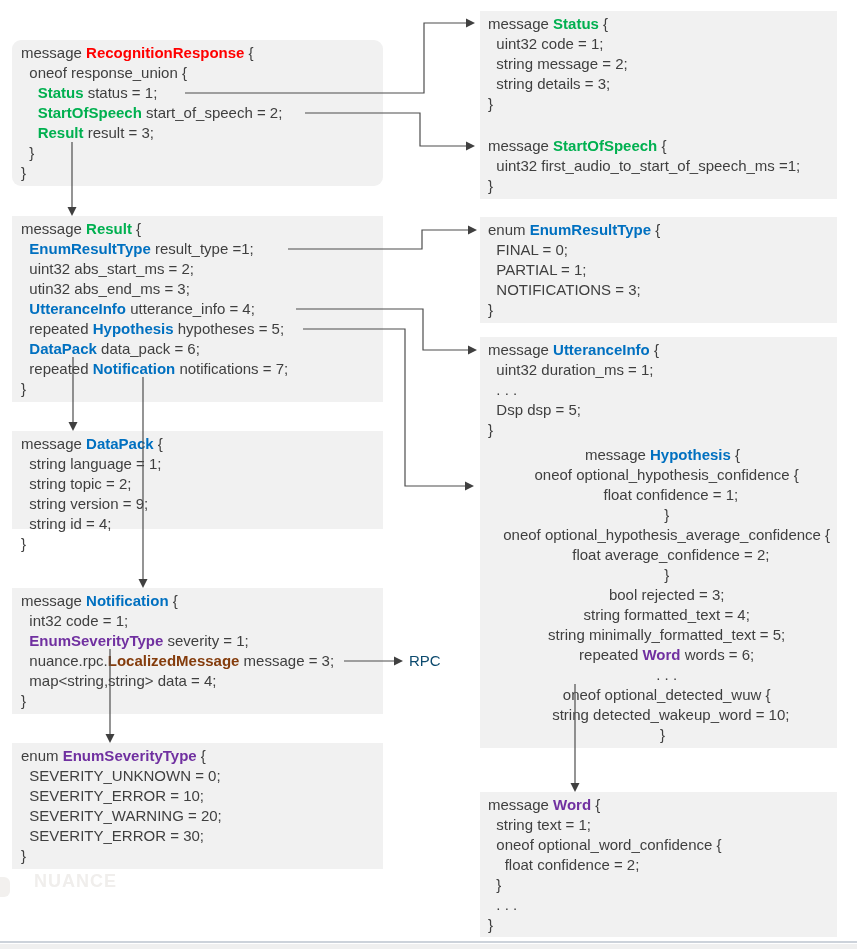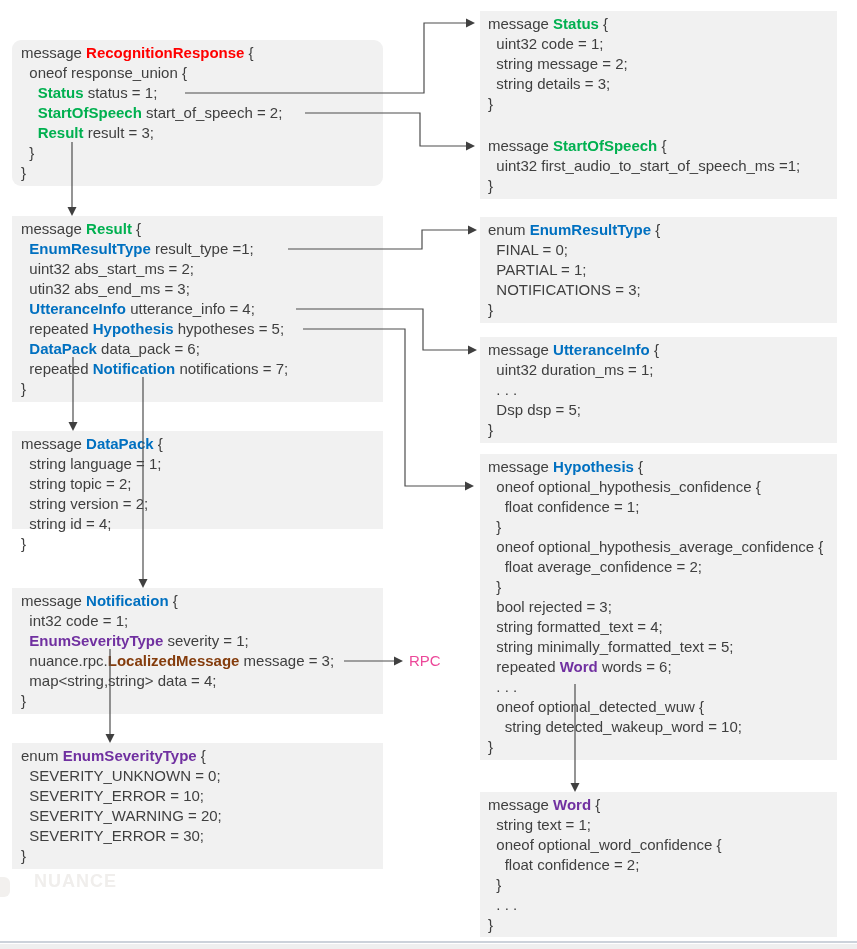--- a/index.html
+++ b/index.html
@@ -11,24 +11,24 @@
   .rbox{left:480px;width:357px;padding-left:8px;}
   #box-recognition_response{top:40px;height:146px;border-radius:9px;}
   #box-result{top:216px;height:186px;}
   #box-data_pack{top:431px;height:98px;}
   #box-notification{top:588px;height:126px;}
   #box-enum_severity{top:743px;height:126px;}
   #box-status{top:11px;height:130px;}
   #box-start_of_speech{top:133px;height:66px;}
   #box-enum_result_type{top:217px;height:106px;}
   #box-utterance_info{top:337px;height:106px;}
-  #box-hypothesis{top:454px;height:306px;}
+  #box-hypothesis{top:442px;height:306px;text-align:center;}
   #box-word{top:792px;height:145px;}
   #arrows{position:absolute;left:0;top:0;width:857px;height:949px;pointer-events:none;}
-  #rpc-label{position:absolute;left:409px;top:651px;line-height:20px;color:#ec4899;}
+  #rpc-label{position:absolute;left:409px;top:651px;line-height:20px;color:#0c4a6e;}
   #watermark{position:absolute;left:34px;top:871px;font-weight:bold;font-size:18px;
              letter-spacing:1px;color:#f0eeec;}
   #watermark-logo{position:absolute;left:0px;top:877px;width:10px;height:20px;
                   background:#f2f0ee;border-radius:0 6px 6px 0;}
   #bottom-divider{position:absolute;left:0;top:941px;width:857px;height:2px;background:#ccd2da;}
   #bottom-band{position:absolute;left:0;top:944px;width:857px;height:5px;background:#efefef;}
 </style>
 </head>
 <body>
 
@@ -51,21 +51,21 @@
       <div class="cl"><span>  </span><span style="color: rgb(0, 112, 192); font-weight: bold;">UtteranceInfo</span><span> utterance_info = 4;</span></div>
       <div class="cl"><span>  repeated </span><span style="color: rgb(0, 112, 192); font-weight: bold;">Hypothesis</span><span> hypotheses = 5;</span></div>
       <div class="cl"><span>  </span><span style="color: rgb(0, 112, 192); font-weight: bold;">DataPack</span><span> data_pack = 6;</span></div>
       <div class="cl"><span>  repeated </span><span style="color: rgb(0, 112, 192); font-weight: bold;">Notification</span><span> notifications = 7;</span></div>
       <div class="cl"><span>}</span></div>
     </div>
   <div class="pbox lbox" id="box-data_pack">
       <div class="cl"><span>message </span><span style="color: rgb(0, 112, 192); font-weight: bold;">DataPack</span><span> {</span></div>
       <div class="cl"><span>  string language = 1;</span></div>
       <div class="cl"><span>  string topic = 2;</span></div>
-      <div class="cl"><span>  string version = 2;</span></div>
+      <div class="cl"><span>  string version = 9;</span></div>
       <div class="cl"><span>  string id = 4;</span></div>
       <div class="cl"><span>}</span></div>
     </div>
   <div class="pbox lbox" id="box-notification">
       <div class="cl"><span>message </span><span style="color: rgb(0, 112, 192); font-weight: bold;">Notification</span><span> {</span></div>
       <div class="cl"><span>  int32 code = 1;</span></div>
       <div class="cl"><span>  </span><span style="color: rgb(112, 48, 160); font-weight: bold;">EnumSeverityType</span><span> severity = 1;</span></div>
       <div class="cl"><span>  nuance.rpc.</span><span style="color: rgb(132, 60, 12); font-weight: bold; text-align: center;">LocalizedMessage</span><span> message = 3;</span></div>
       <div class="cl"><span>  map&lt;string,string&gt; data = 4;</span></div>
       <div class="cl"><span>}</span></div>

